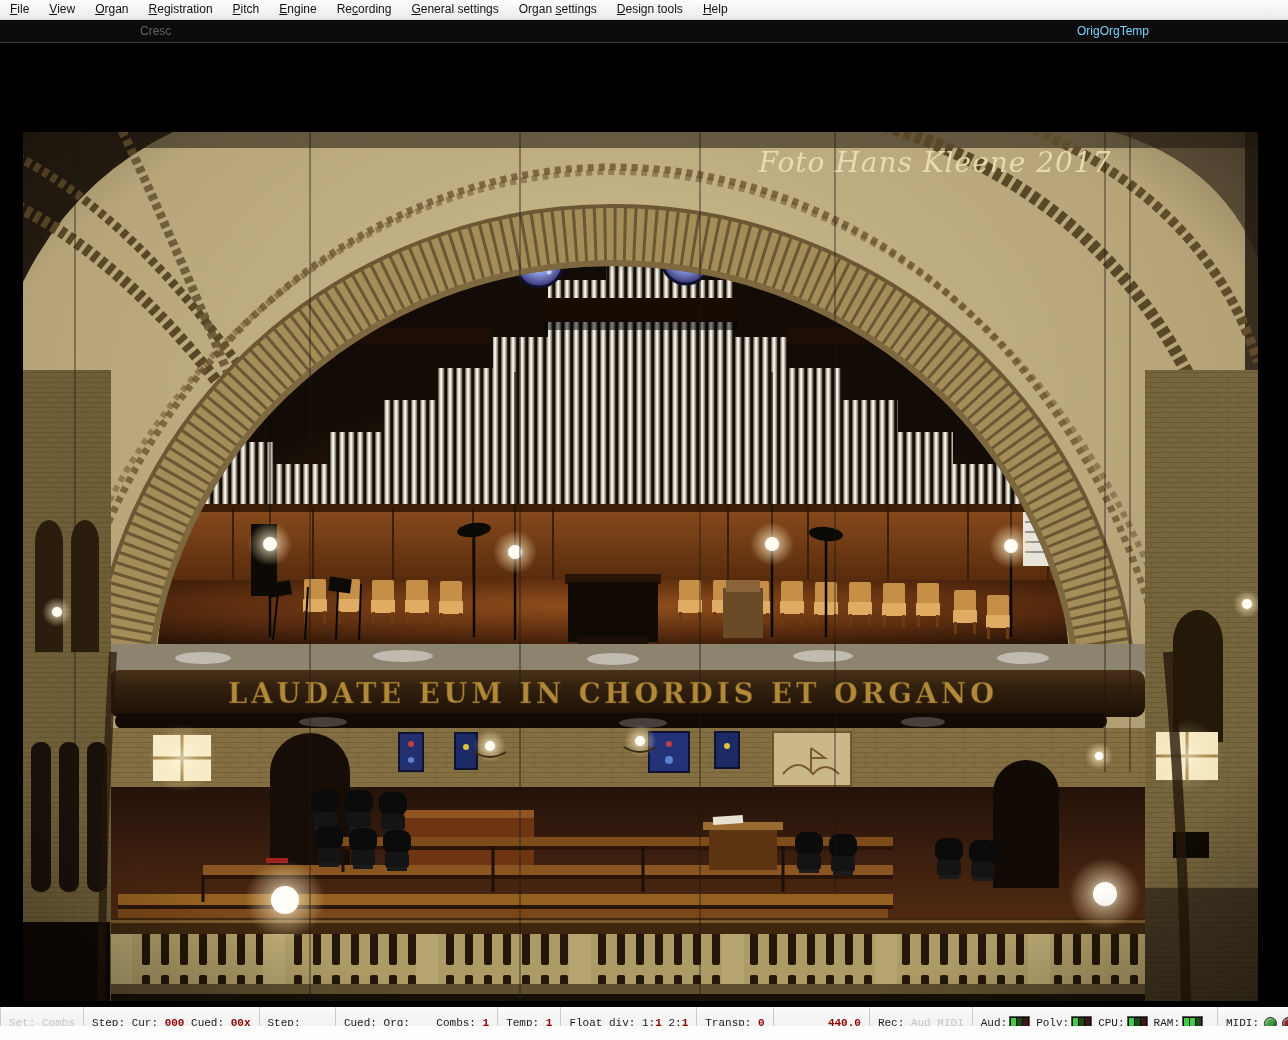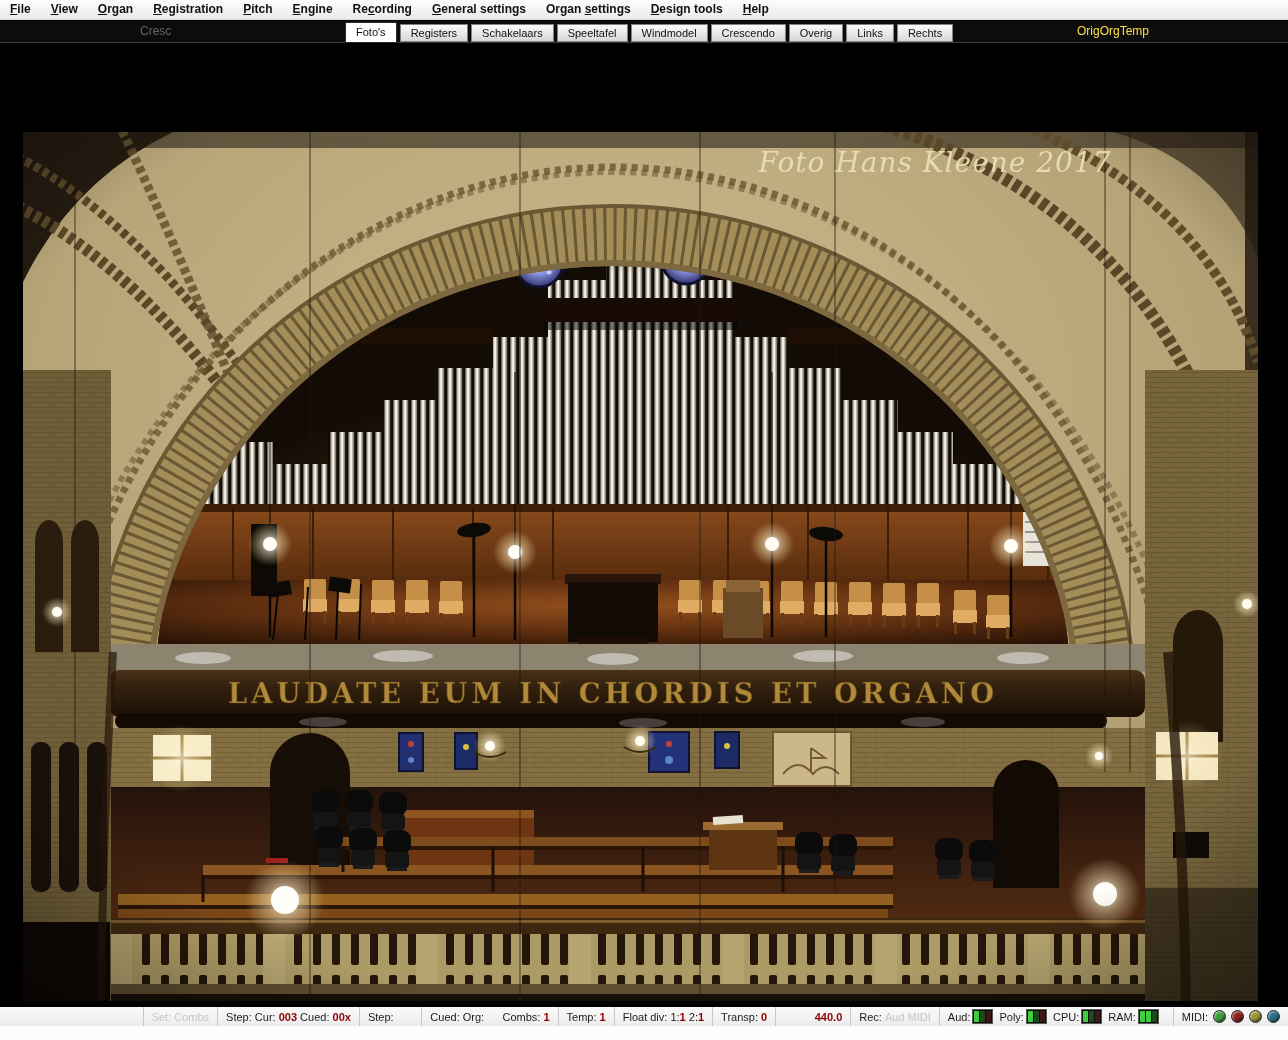--- a/index.html
+++ b/index.html
@@ -8,57 +8,57 @@
     background:#000;font-family:"Liberation Sans",sans-serif;
     -webkit-font-smoothing:antialiased;
   }
   
   .menubar{
     position:absolute;top:0;left:0;width:1288px;height:20px;
     background:linear-gradient(#fdfdfd,#ebebeb);
     display:flex;align-items:center;font-size:12px;color:#111;
     border-bottom:1px solid #d8d8d8;box-sizing:border-box;
   }
-  .menu-item{padding:0 7px;margin:8px 3px;line-height:19px;cursor:default;font-weight:bold;}
+  .menu-item{padding:0 7px;margin:8px 3px;line-height:19px;cursor:default;}
   .menu-item u{text-decoration:underline;}
   
   .tabstrip{
     position:absolute;top:20px;left:0;width:1288px;height:23px;
     background:#0c0c0c;border-bottom:1px solid #3a3a3a;box-sizing:border-box;
   }
   .organ-name{
     position:absolute;left:140px;top:0;height:23px;line-height:23px;
     color:#646464;font-size:12px;
   }
   .organ-temp{
     position:absolute;left:1058px;top:0;width:110px;height:23px;line-height:23px;
-    color:#fde047;font-size:12px;text-align:center;
+    color:#7dd3fc;font-size:12px;text-align:center;
   }
   .tab-row{position:absolute;left:345px;top:0;height:23px;display:flex;align-items:flex-end;}
   .tab{
     height:16px;line-height:16px;padding:0 10px;margin-right:3px;margin-bottom:1px;
     background:linear-gradient(#fbfbfb,#d7d7d7);
     border:1px solid #808080;font-size:11px;color:#111;
     white-space:nowrap;cursor:default;
   }
   .tab.active{
     background:#fff;border-color:#2a2a2a;height:19px;line-height:19px;margin-bottom:0;
   }
   
   .main{
     position:absolute;top:43px;left:0;width:1288px;height:964px;background:#000;
   }
   .photo{
     position:absolute;top:89px;left:23px;width:1235px;height:869px;overflow:hidden;
   }
   
   .statusbar{
-    position:absolute;top:1007px;left:0;width:1288px;height:19px;
+    position:absolute;top:1007px;left:0;width:1288px;height:32px;
     background:linear-gradient(#fafafa,#ececec);
-    display:flex;align-items:center;font-size:11px;box-sizing:border-box;
+    display:flex;align-items:center;font-size:11px;box-sizing:border-box;font-family:Liberation Mono, monospace;
   }
   .sb-spacer{flex:1;}
   .sb-seg{
     display:flex;align-items:center;height:100%;padding:0 8px;
     border-left:1px solid #c9c9c9;white-space:nowrap;
   }
   .sb-label{color:#1c1c1c;}
   .sb-value{color:#8f0000;font-weight:bold;}
   .sb-dim{color:#c6c6c6;}
   .meter{
@@ -87,31 +87,20 @@
     <span class="menu-item"><u>E</u>ngine</span>
     <span class="menu-item">Re<u>c</u>ording</span>
     <span class="menu-item"><u>G</u>eneral settings</span>
     <span class="menu-item">Organ <u>s</u>ettings</span>
     <span class="menu-item"><u>D</u>esign tools</span>
     <span class="menu-item"><u>H</u>elp</span>
   </div>
 
 <div class="tabstrip">
   <span class="organ-name">Cresc</span>
-  <div class="tab-row">
-      <span class="tab active">Foto's</span>
-      <span class="tab">Registers</span>
-      <span class="tab">Schakelaars</span>
-      <span class="tab">Speeltafel</span>
-      <span class="tab">Windmodel</span>
-      <span class="tab">Crescendo</span>
-      <span class="tab">Overig</span>
-      <span class="tab">Links</span>
-      <span class="tab">Rechts</span>
-    </div>
   <span class="organ-temp">OrigOrgTemp</span>
 </div>
 
 <div class="main">
   <div class="photo">
   <svg width="1235" height="869" viewBox="0 0 1235 869">
     <defs>
       <radialGradient id="ceilGrad" cx="0.48" cy="0.3" r="0.9">
         <stop offset="0" stop-color="#cdbb90"></stop>
         <stop offset="0.6" stop-color="#b3a075"></stop>
@@ -517,21 +506,21 @@
 
 <div class="statusbar">
   <div class="sb-spacer"></div>
   <div style="display:flex;height:100%;">
       <div class="sb-seg">
         <span class="sb-dim" style="white-space: pre;">Set: </span>
         <span class="sb-dim" style="white-space: pre;">Combs</span>
       </div>
       <div class="sb-seg">
         <span class="sb-label" style="white-space: pre;">Step: Cur: </span>
-        <span class="sb-value" style="white-space: pre;">003</span>
+        <span class="sb-value" style="white-space: pre;">000</span>
         <span class="sb-label" style="white-space: pre;"> Cued: </span>
         <span class="sb-value" style="white-space: pre;">00x</span>
       </div>
       <div class="sb-seg">
         <span class="sb-label" style="white-space: pre;">Step: </span>
         <span class="sb-value" style="white-space: pre; margin-top: 28px;">A 0</span>
       </div>
       <div class="sb-seg">
         <span class="sb-label" style="white-space: pre;">Cued: Org: </span>
         <span class="sb-value" style="white-space: pre; margin-top: 45px;">13</span>

